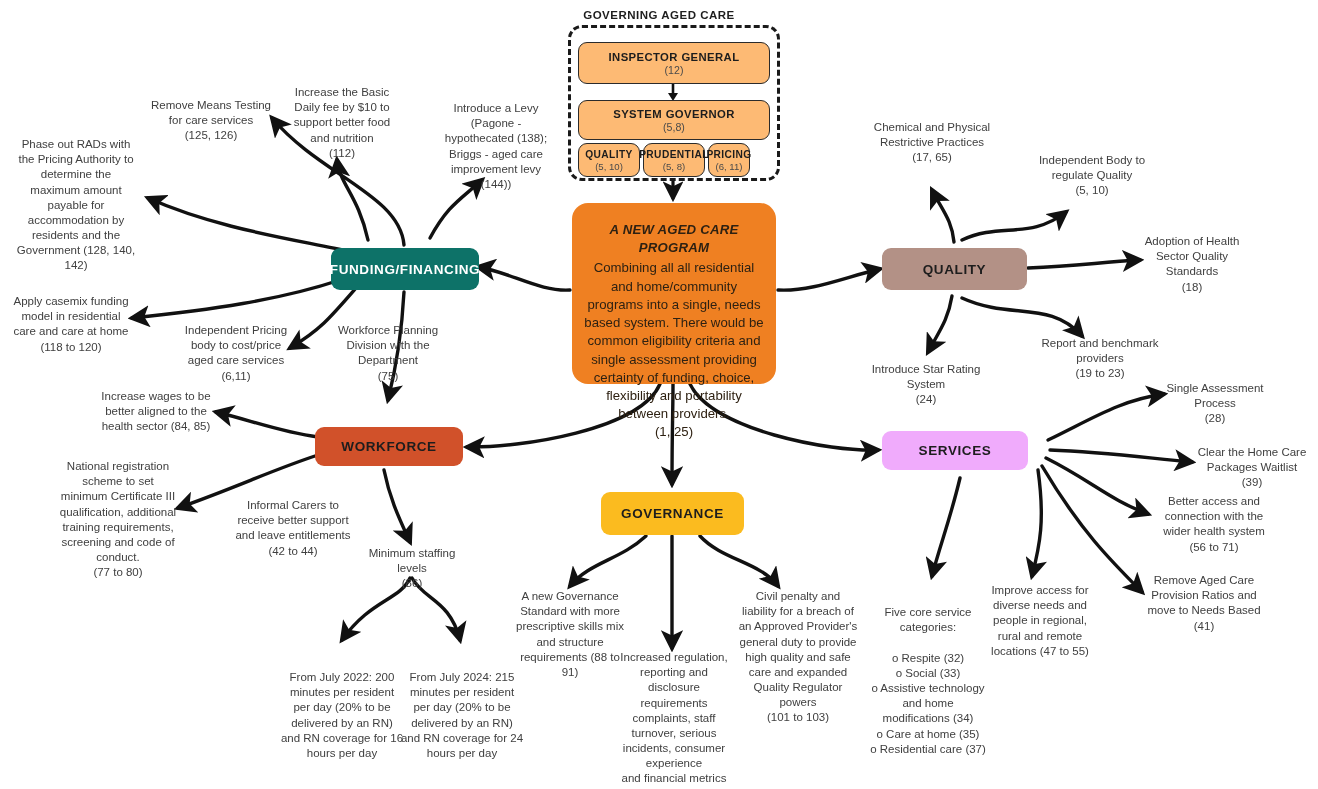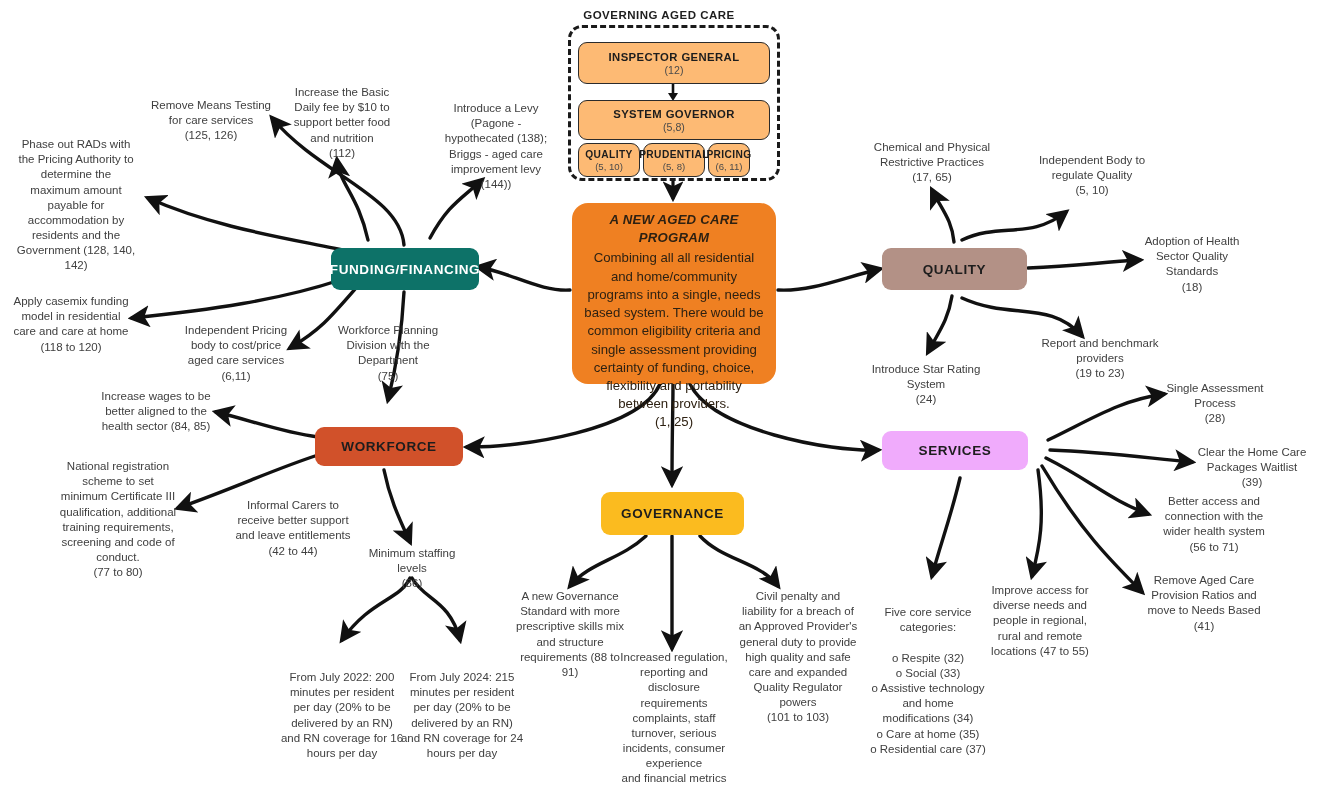--- a/index.html
+++ b/index.html
@@ -63,21 +63,21 @@
   .node.services {
     background: #f0abfc;
     color: #1d1d1d;
   }
   .center-node {
     position: absolute;
     background: #ef8022;
     border-radius: 16px;
     color: #2e2112;
     text-align: center;
-    padding: 8px 12px 8px 12px;
+    padding: 18px 12px 8px 12px;
     box-sizing: border-box;
     font-size: 13.2px;
     line-height: 1.38;
   }
   .center-node .title {
     font-weight: bold;
     font-style: italic;
     font-size: 13.2px;
     display: block;
     margin-bottom: 2px;
@@ -320,21 +320,21 @@
   <div class="leaf" style="left:734px; top:589px; width:128px;">Civil penalty and
 liability for a breach of
 an Approved Provider's
 general duty to provide
 high quality and safe
 care and expanded
 Quality Regulator
 powers
 (101 to 103)</div>
 
-  <div class="leaf" style="left:864px; top:140px; width:136px;text-align:center;">Chemical and Physical
+  <div class="leaf" style="left:864px; top:120px; width:136px;text-align:center;">Chemical and Physical
 Restrictive Practices
 (17, 65)</div>
   <div class="leaf" style="left:1030px; top:153px; width:124px;">Independent Body to
 regulate Quality
 (5, 10)</div>
   <div class="leaf" style="left:1136px; top:234px; width:112px;">Adoption of Health
 Sector Quality
 Standards
 (18)</div>
   <div class="leaf" style="left:858px; top:362px; width:136px;">Introduce Star Rating

